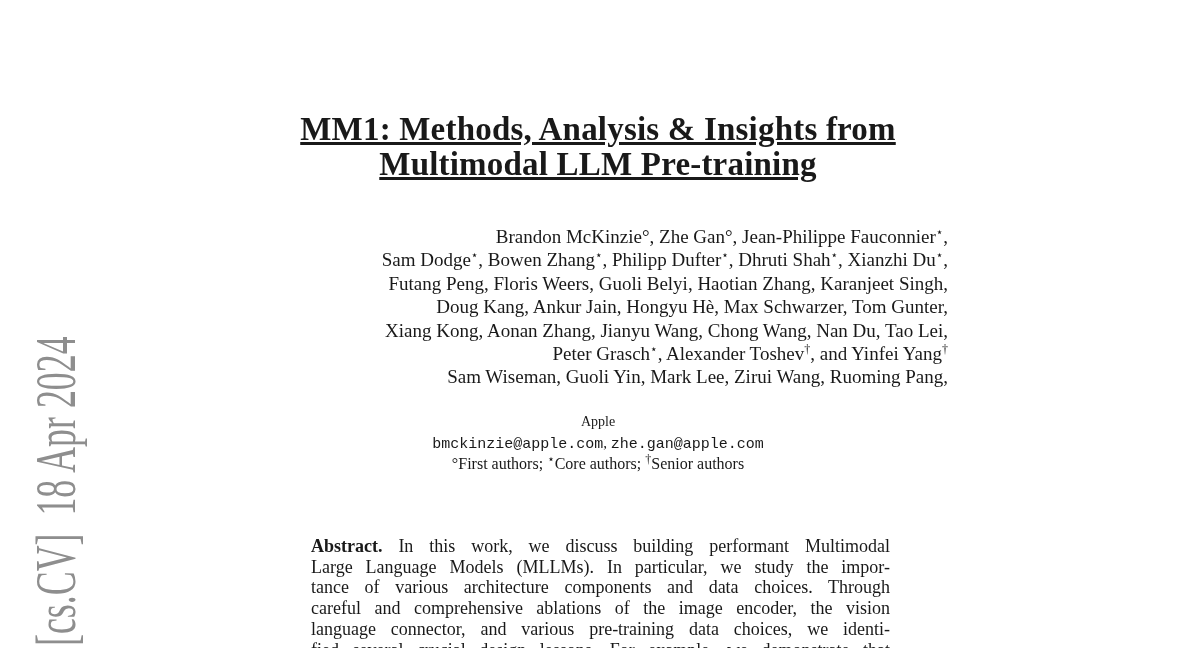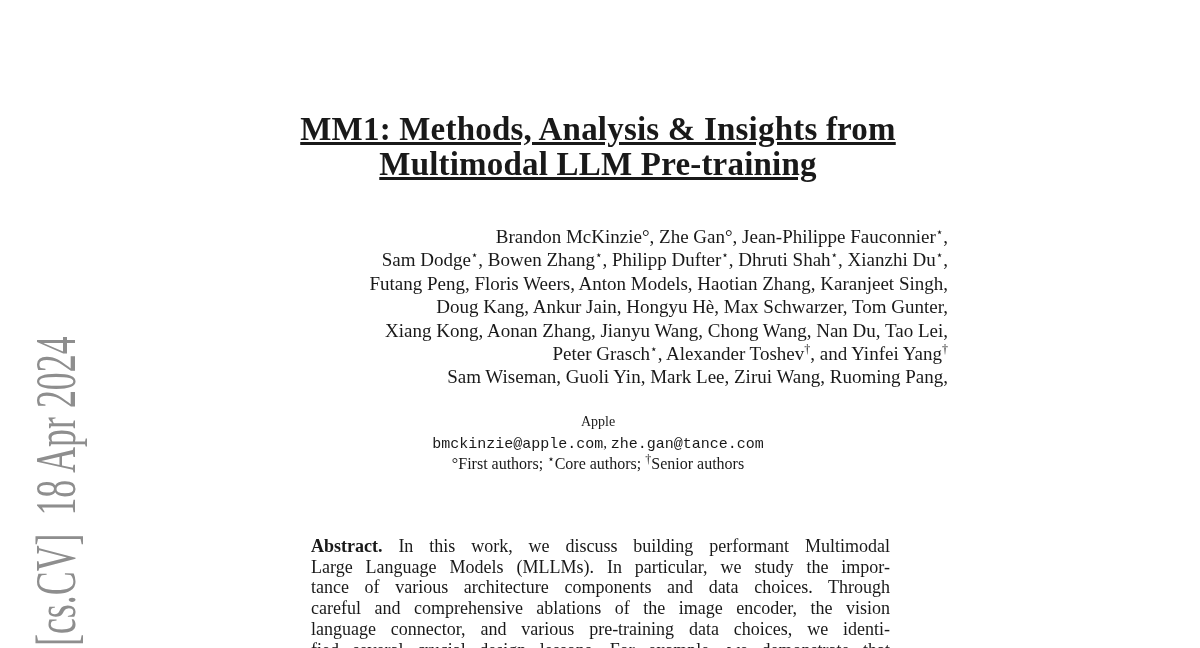--- a/index.html
+++ b/index.html
@@ -86,31 +86,31 @@
 <div class="arxiv-stamp">[cs.CV]  18 Apr 2024</div>
 
 <div class="center-col title-block">
   <div class="title-line">MM1: Methods, Analysis &amp; Insights from</div>
   <div class="title-line">Multimodal LLM Pre-training</div>
 </div>
 
 <div class="center-col authors-block">
   <div class="author-line">Brandon McKinzie°, Zhe Gan°, Jean-Philippe Fauconnier<sup>⋆</sup>,</div>
   <div class="author-line">Sam Dodge<sup>⋆</sup>, Bowen Zhang<sup>⋆</sup>, Philipp Dufter<sup>⋆</sup>, Dhruti Shah<sup>⋆</sup>, Xianzhi Du<sup>⋆</sup>,</div>
-  <div class="author-line">Futang Peng, Floris Weers, Anton Models, Haotian Zhang, Karanjeet Singh,</div>
+  <div class="author-line">Futang Peng, Floris Weers, Guoli Belyi, Haotian Zhang, Karanjeet Singh,</div>
   <div class="author-line">Doug Kang, Ankur Jain, Hongyu Hè, Max Schwarzer, Tom Gunter,</div>
   <div class="author-line">Xiang Kong, Aonan Zhang, Jianyu Wang, Chong Wang, Nan Du, Tao Lei,</div>
   <div class="author-line">Peter Grasch<sup>⋆</sup>, Alexander Toshev<sup>†</sup>, and Yinfei Yang<sup>†</sup></div>
   <div class="author-line">Sam Wiseman, Guoli Yin, Mark Lee, Zirui Wang, Ruoming Pang,</div>
 </div>
 
 <div class="center-col affiliation-block">Apple</div>
 
 <div class="center-col email-block">
-  <span class="email-mono">bmckinzie@apple.com</span><span>, </span><span class="email-mono">zhe.gan@tance.com</span>
+  <span class="email-mono">bmckinzie@apple.com</span><span>, </span><span class="email-mono">zhe.gan@apple.com</span>
 </div>
 
 <div class="center-col note-block author-note">°First authors; <sup>⋆</sup>Core authors; <sup>†</sup>Senior authors</div>
 
 <div class="abstract-block">
   <div class="abs-line"><span class="abs-label">Abstract.</span> <span>In this work, we discuss building performant Multimodal</span></div>
   <div class="abs-line">Large Language Models (MLLMs). In particular, we study the impor-</div>
   <div class="abs-line">tance of various architecture components and data choices. Through</div>
   <div class="abs-line">careful and comprehensive ablations of the image encoder, the vision</div>
   <div class="abs-line">language connector, and various pre-training data choices, we identi-</div>

